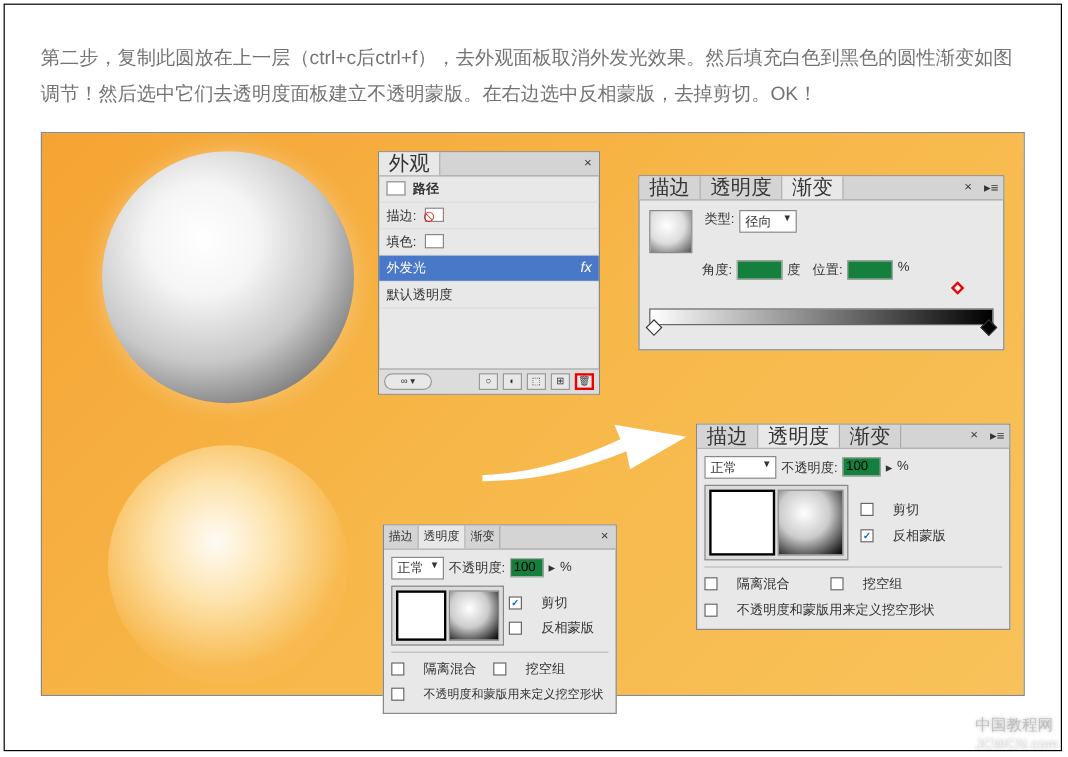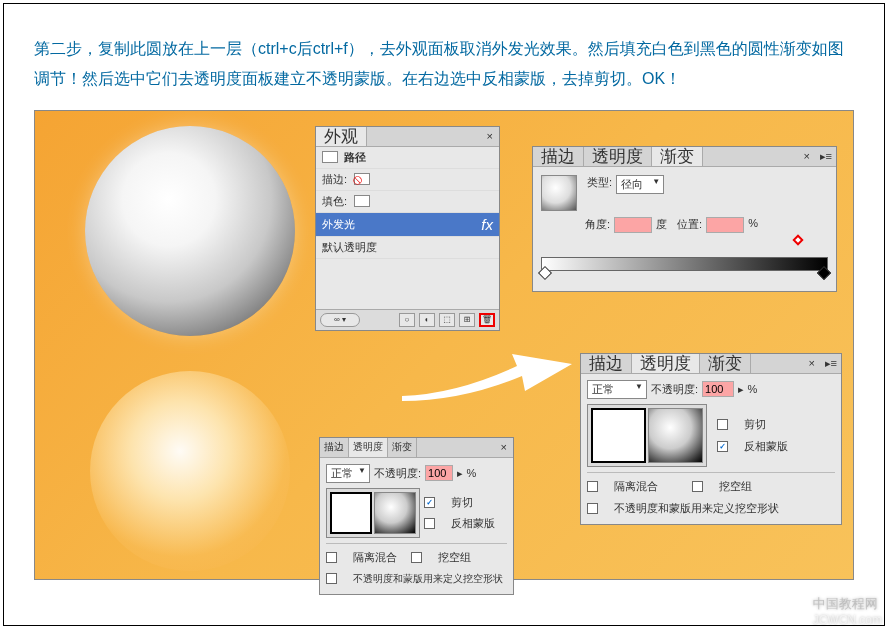--- a/index.html
+++ b/index.html
@@ -1,18 +1,18 @@
 <!DOCTYPE html>
 <html><head>
   <meta charset="utf-8">
   <style>
     * { margin: 0; padding: 0; box-sizing: border-box; }
     body { width: 890px; height: 631px; font-family: "Microsoft YaHei", sans-serif; background: #fff; position: relative; overflow: hidden; }
     .page { border: 1px solid #000; width: 882px; height: 623px; margin: 3px; background: #fff; }
-    .instruction { padding: 30px 30px 15px 30px; font-size: 16px; line-height: 1.9; color: #0369a1; }
+    .instruction { padding: 30px 30px 15px 30px; font-size: 16px; line-height: 1.9; color: #737373; }
     .canvas-area { position: relative; margin: 0 30px 15px 30px; height: 470px; background: linear-gradient(135deg, #f5a433 0%, #f7b84a 50%, #f8c25a 100%); border: 1px solid #888; }
     
     
     .sphere-gray { position: absolute; left: 50px; top: 15px; width: 210px; height: 210px; border-radius: 50%; background: radial-gradient(circle at 40% 35%, #fff 0%, #f5f5f5 25%, #c8c8c8 55%, #7a7a7a 80%, #4a4a4a 100%); box-shadow: 0 0 20px rgba(255,255,255,0.3); }
     .sphere-orange { position: absolute; left: 55px; top: 260px; width: 200px; height: 200px; border-radius: 50%; background: radial-gradient(circle at 45% 40%, rgba(255,255,255,0.95) 0%, rgba(255,240,200,0.8) 30%, rgba(249,190,90,0.5) 65%, rgba(247,168,60,0.2) 90%, rgba(247,168,60,0) 100%); }
     
     
     .arrow { position: absolute; left: 362px; top: 235px; width: 180px; height: 60px; }
     
     
@@ -21,34 +21,34 @@
     .tab { padding: 2px 8px; font-size: 17px; border-right: 1px solid #aaa; background: #d4d4d4; cursor: default; height: 100%; display: flex; align-items: center; }
     .tab.active { background: #e8e8e8; }
     .close-x { margin-left: auto; padding: 0 6px; cursor: pointer; }
     
     
     .appearance-panel { left: 280px; top: 15px; width: 185px; }
     .ap-row { display: flex; align-items: center; padding: 3px 6px; border-bottom: 1px solid #ddd; font-size: 11px; }
     .ap-row.header { font-weight: bold; }
     .ap-row.highlight { background: #4a78c8; color: #fff; }
     .ap-swatch { width: 16px; height: 12px; border: 1px solid #888; margin-right: 6px; }
-    .fx-icon { margin-left: auto; font-style: italic; font-size: 15px; }
+    .fx-icon { margin-left: auto; font-style: italic; font-size: 12px; }
     .panel-footer { display: flex; background: #dcdcdc; padding: 3px 4px; gap: 4px; align-items: center; border-top: 1px solid #aaa; }
     .footer-btn { width: 16px; height: 14px; background: #e8e8e8; border: 1px solid #999; font-size: 8px; display: flex; align-items: center; justify-content: center; }
     .footer-spacer { flex: 1; }
     .red-box { border: 2px solid #e00 !important; }
     
     
     .gradient-panel { left: 497px; top: 35px; width: 305px; }
     .grad-body { padding: 8px; }
     .grad-row { display: flex; align-items: flex-start; margin-bottom: 6px; gap: 4px; font-size: 11px; }
     .grad-preview { width: 36px; height: 36px; border: 1px solid #888; background: radial-gradient(circle at 40% 35%, #fff 0%, #ddd 50%, #555 100%); margin-right: 6px; }
     .select-box { border: 1px solid #888; background: #fff; padding: 1px 16px 1px 4px; font-size: 11px; position: relative; }
     .select-box::after { content: "▼"; position: absolute; right: 3px; font-size: 8px; }
-    .num-input { width: 38px; border: 1px solid #aaa; background: #fca5a5; padding: 1px 2px; font-size: 11px; height: 16px; }
+    .num-input { width: 38px; border: 1px solid #aaa; background: #15803d; padding: 1px 2px; font-size: 11px; height: 16px; }
     .gradient-bar { height: 14px; background: linear-gradient(to right, #fff 0%, #000 100%); border: 1px solid #666; margin: 6px 0 2px 0; position: relative; }
     .grad-stop { position: absolute; bottom: -8px; width: 10px; height: 10px; background: #fff; border: 1px solid #333; transform: rotate(45deg); }
     .grad-diamond-row { height: 12px; position: relative; }
     .grad-diamond { position: absolute; top: -3px; width: 8px; height: 8px; border: 1px solid #333; transform: rotate(45deg); background: #fff; }
     
     
     .trans-panel { background: #e8e8e8; }
     .trans-body { padding: 6px; }
     .trans-row { display: flex; align-items: center; gap: 4px; margin-bottom: 5px; font-size: 11px; }
     .thumb-box { display: flex; gap: 2px; border: 1px solid #888; padding: 3px; background: #dcdcdc; }

